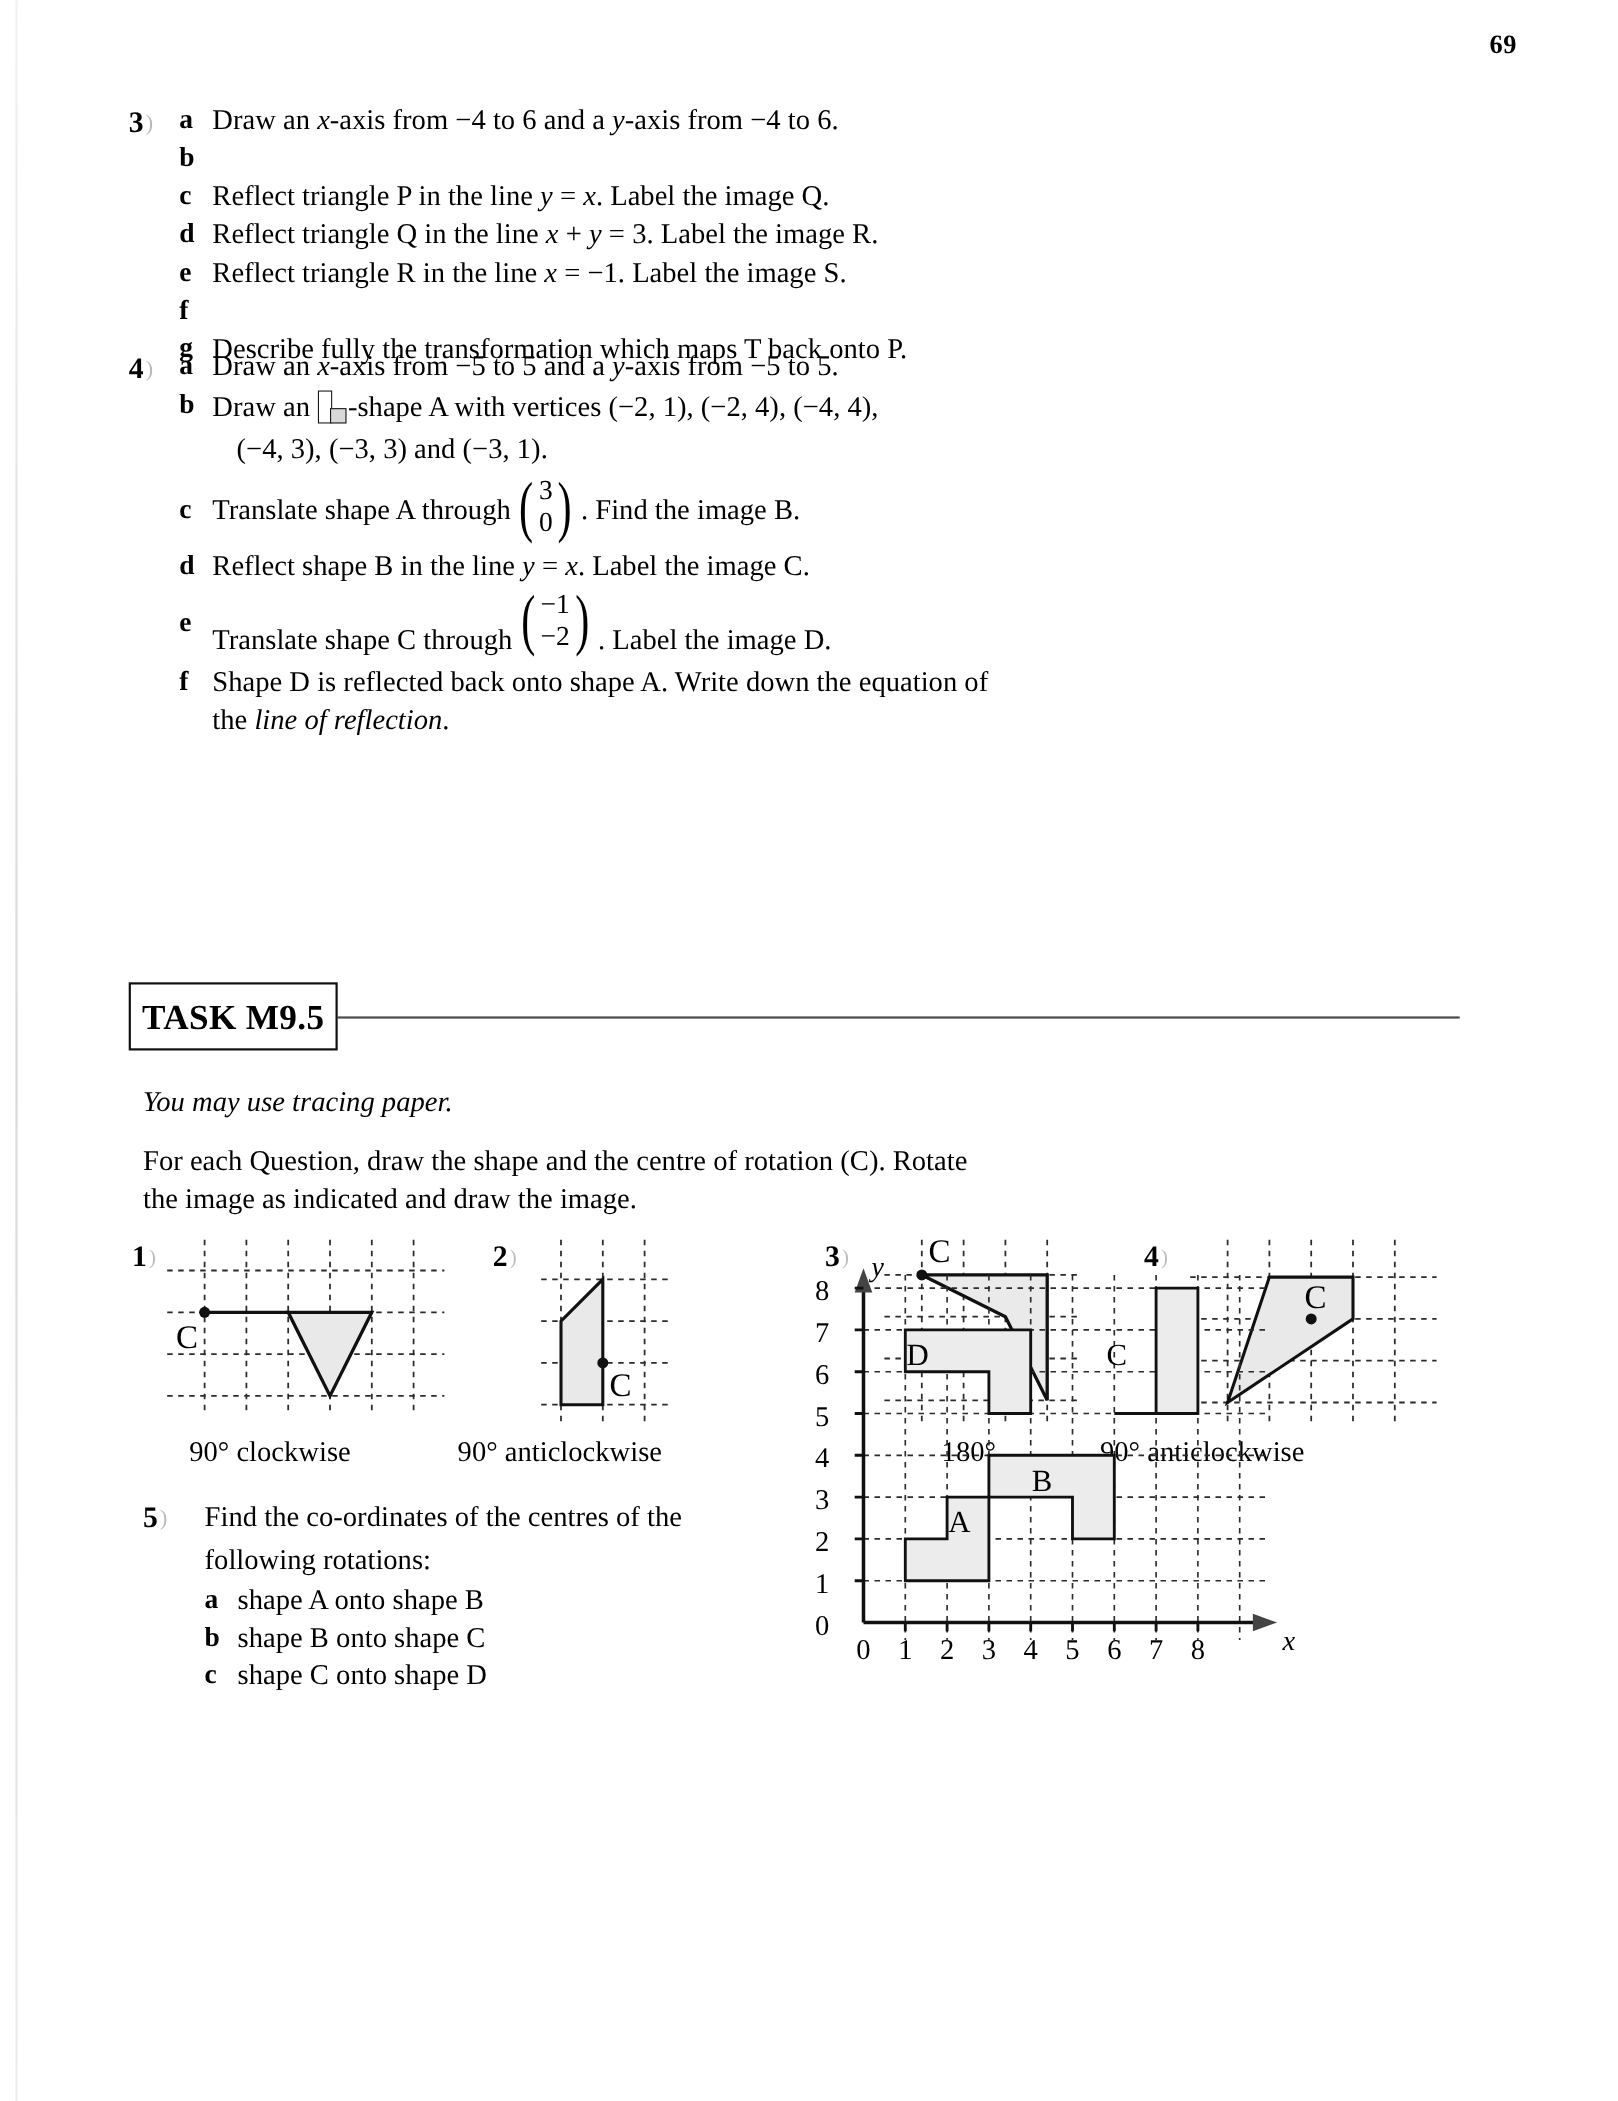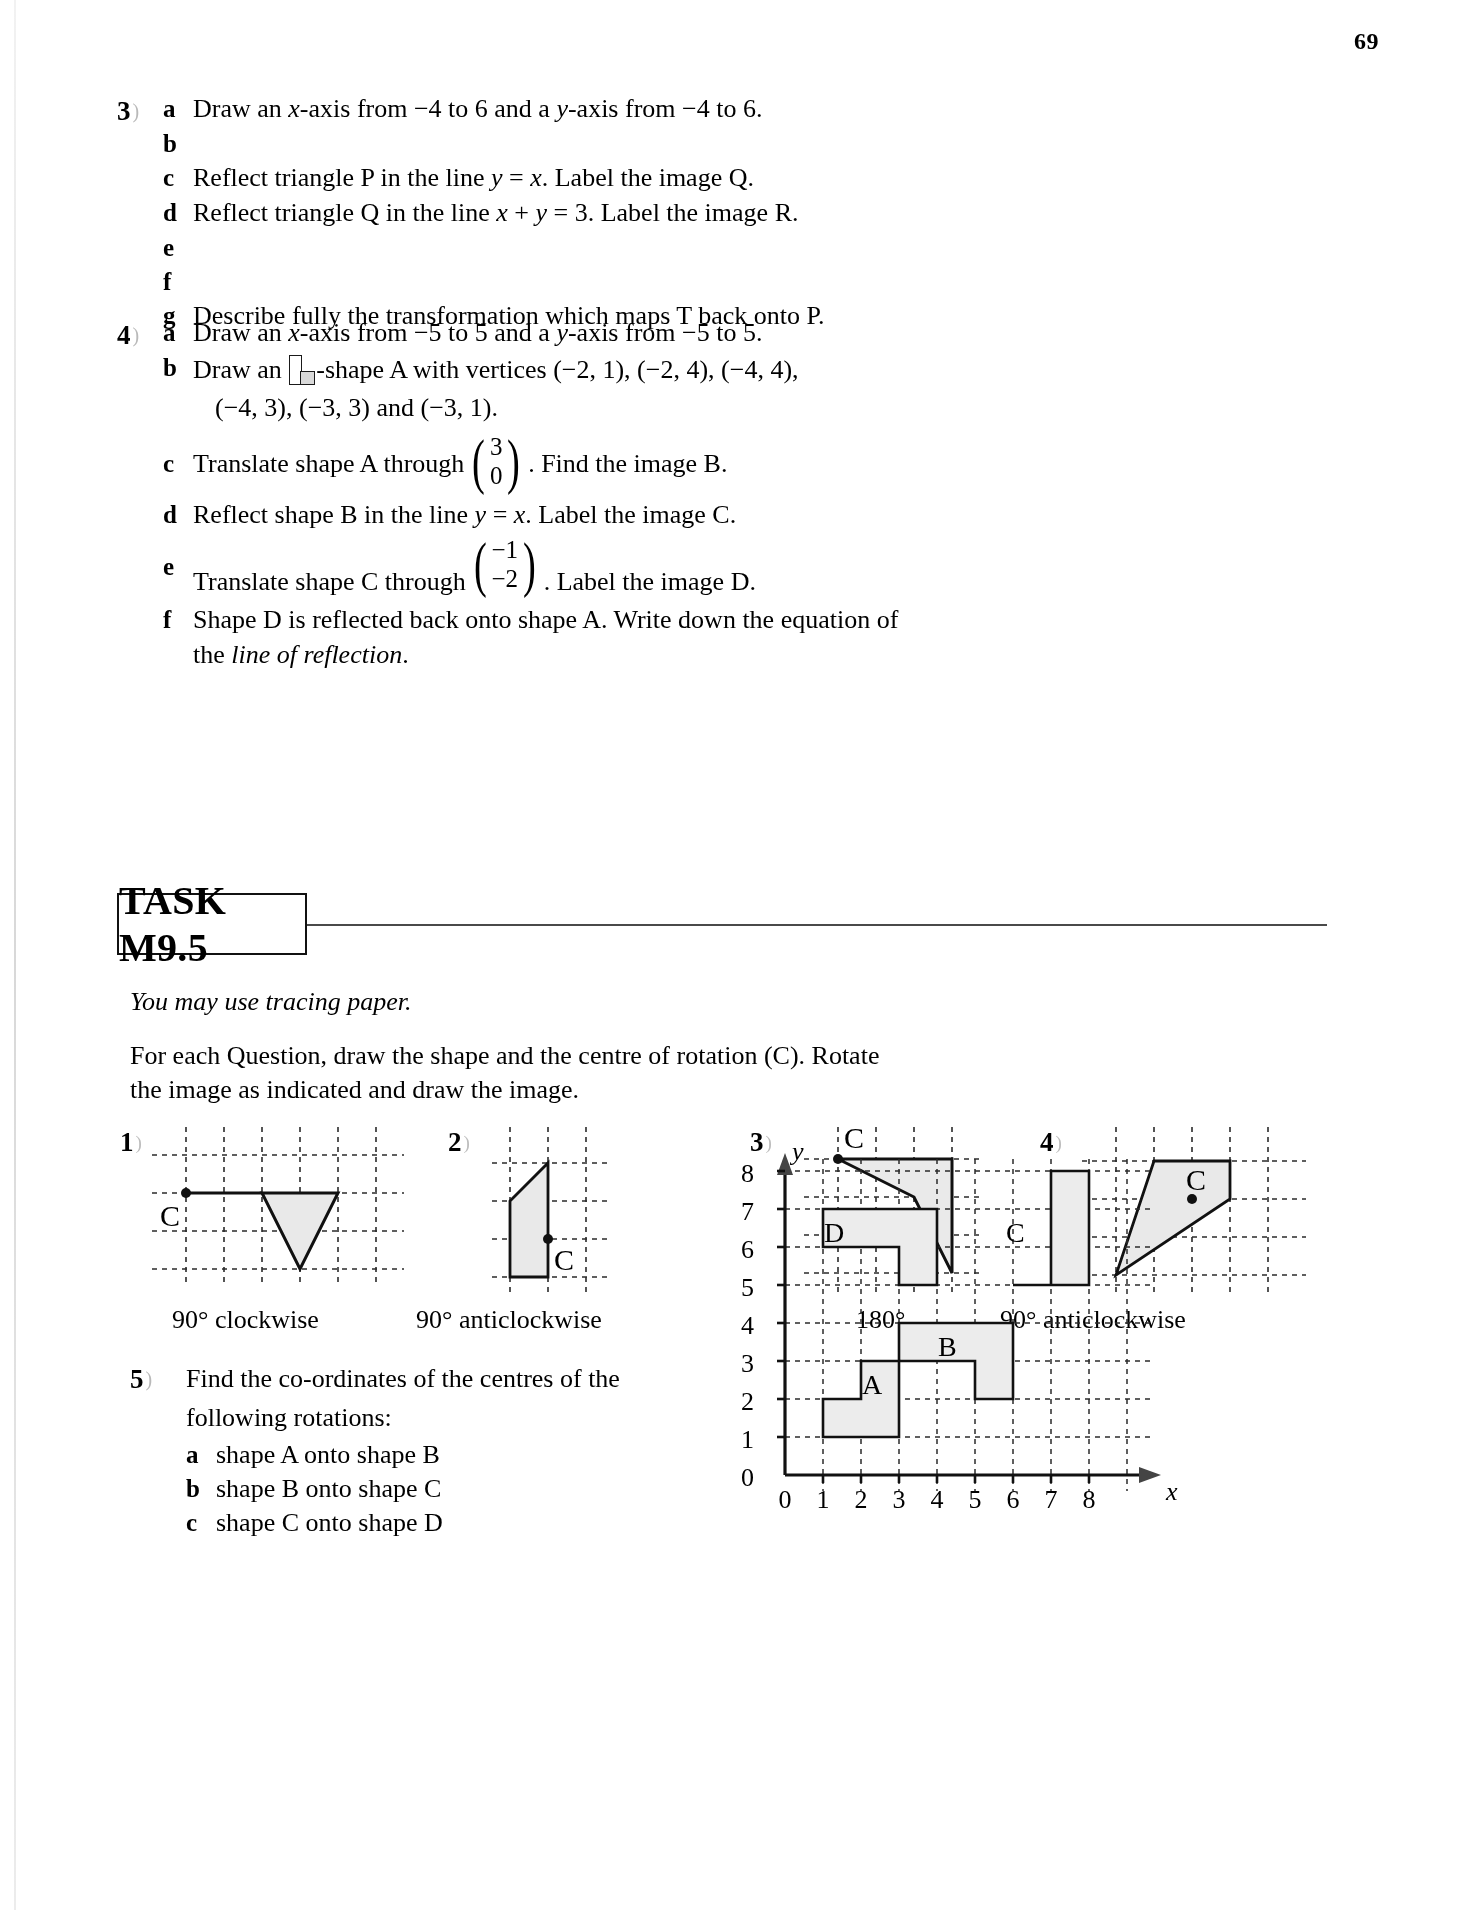--- a/index.html
+++ b/index.html
@@ -29,21 +29,21 @@
   .vec .nums{display:inline-flex;flex-direction:column;align-items:center;font-size:25px;line-height:1.14;padding:0 1px;}
 
   .lshape-ico{display:inline-block;width:26px;height:30px;position:relative;vertical-align:-7px;margin:0 1px;}
   .lshape-ico .a{position:absolute;left:0;top:0;width:13px;height:30px;border:1.4px solid #1a1a1a;background:#fff;box-sizing:border-box;}
   .lshape-ico .b{position:absolute;left:11px;top:16px;width:15px;height:14px;border:1.4px solid #1a1a1a;background:#d9d9d9;box-sizing:border-box;}
 
   
   .taskbar{position:absolute;left:117px;top:893px;width:1210px;height:62px;}
   .taskbox{position:absolute;left:0;top:0;width:190px;height:62px;border:2px solid #111;box-sizing:border-box;
            display:flex;align-items:center;justify-content:center;background:#fff;z-index:2;}
-  .taskbox span{font-size:40px;font-weight:bold;letter-spacing:.3px;}
+  .taskbox span{font-size:32px;font-weight:bold;letter-spacing:.3px;}
   .taskrule{position:absolute;left:186px;top:31px;width:1024px;height:2px;background:#4a4a4a;}
 
   .para{position:absolute;font-size:26px;line-height:1.28;}
   .para.it{font-style:italic;}
 
   
   .mini{position:absolute;}
   .mini .num{position:absolute;font-weight:bold;font-size:27px;}
   .mini .num .paren{font-weight:normal;color:#bdbdbd;font-size:19px;margin-left:2px;vertical-align:2px;}
   .cap{position:absolute;font-size:26px;white-space:nowrap;}
@@ -79,20 +79,21 @@
       <div class="item" style="margin-bottom:9px;">
         <div class="lab">c</div>
         <div class="txt">Reflect triangle P in the line <i class="v">y</i> = <i class="v">x</i>. Label the image Q.</div>
       </div>
       <div class="item" style="margin-bottom:9px;">
         <div class="lab">d</div>
         <div class="txt">Reflect triangle Q in the line <i class="v">x</i> + <i class="v">y</i> = 3. Label the image R.</div>
       </div>
       <div class="item" style="margin-bottom:9px;">
         <div class="lab">e</div>
+        <div class="txt">Reflect triangle R in the line <i class="v">x</i> = −1. Label the image S.</div>
       </div>
       <div class="item" style="margin-bottom:9px;">
         <div class="lab">f</div>
       </div>
       <div class="item">
         <div class="lab">g</div>
         <div class="txt">Describe fully the transformation which maps T back onto P.</div>
       </div>
     </div>
   </div>

